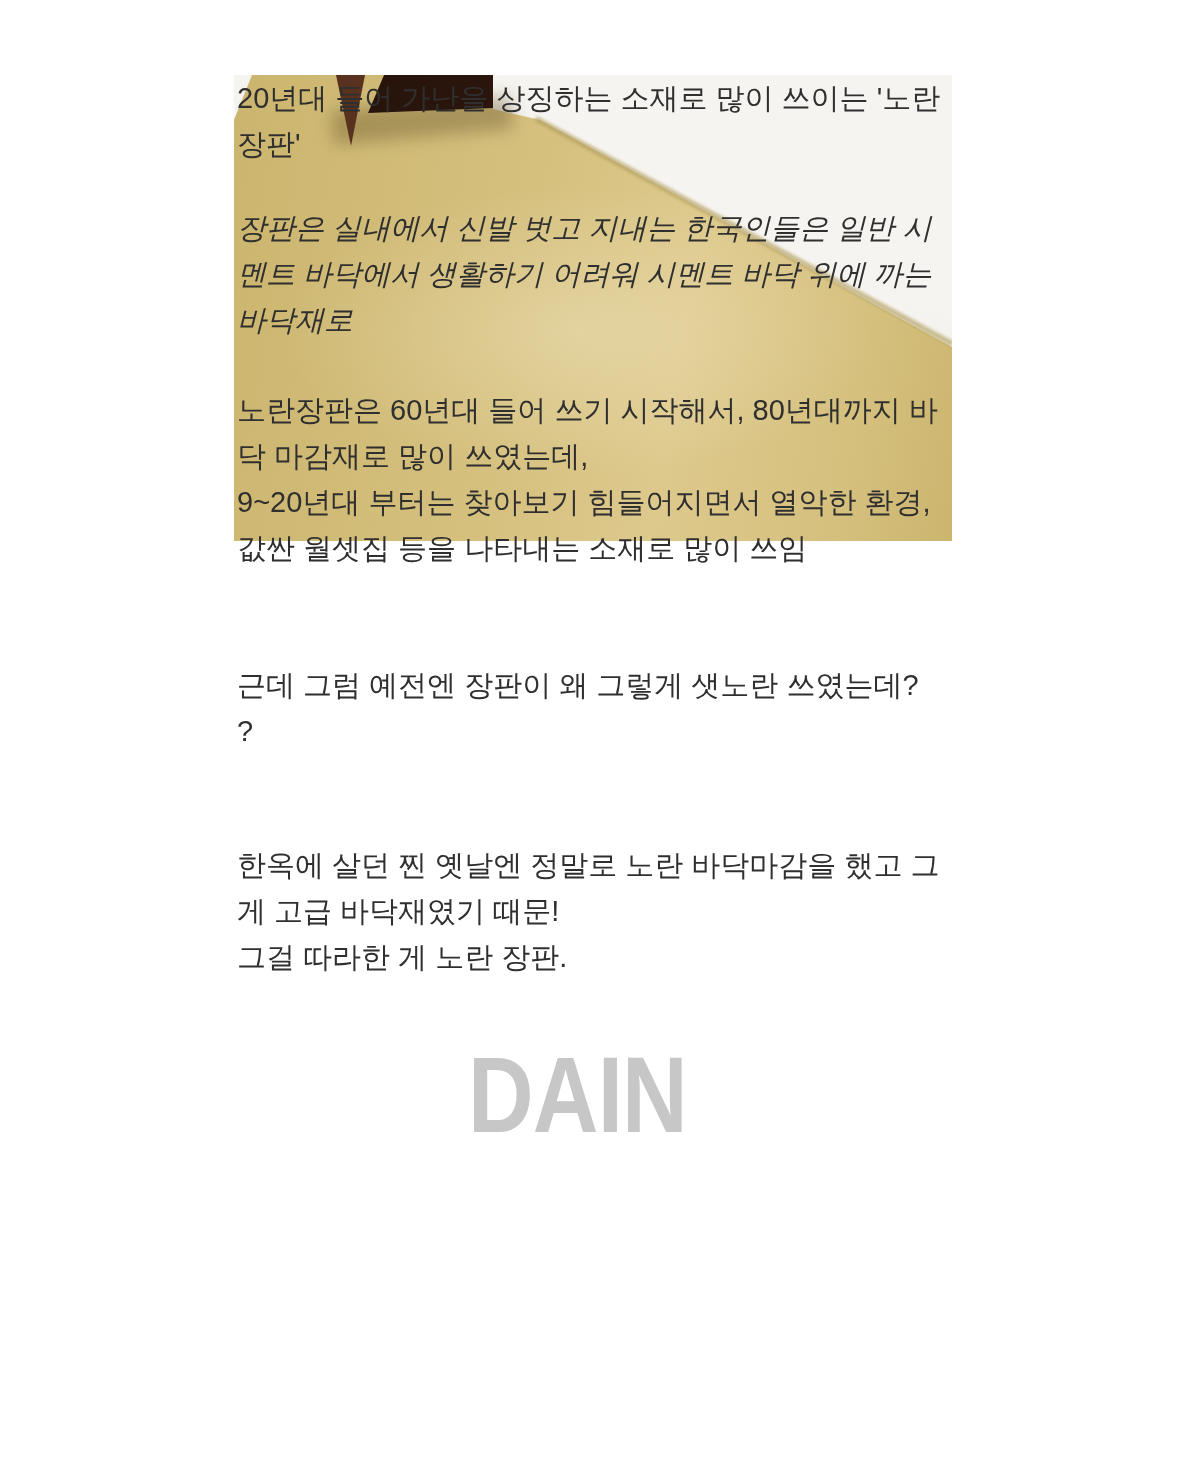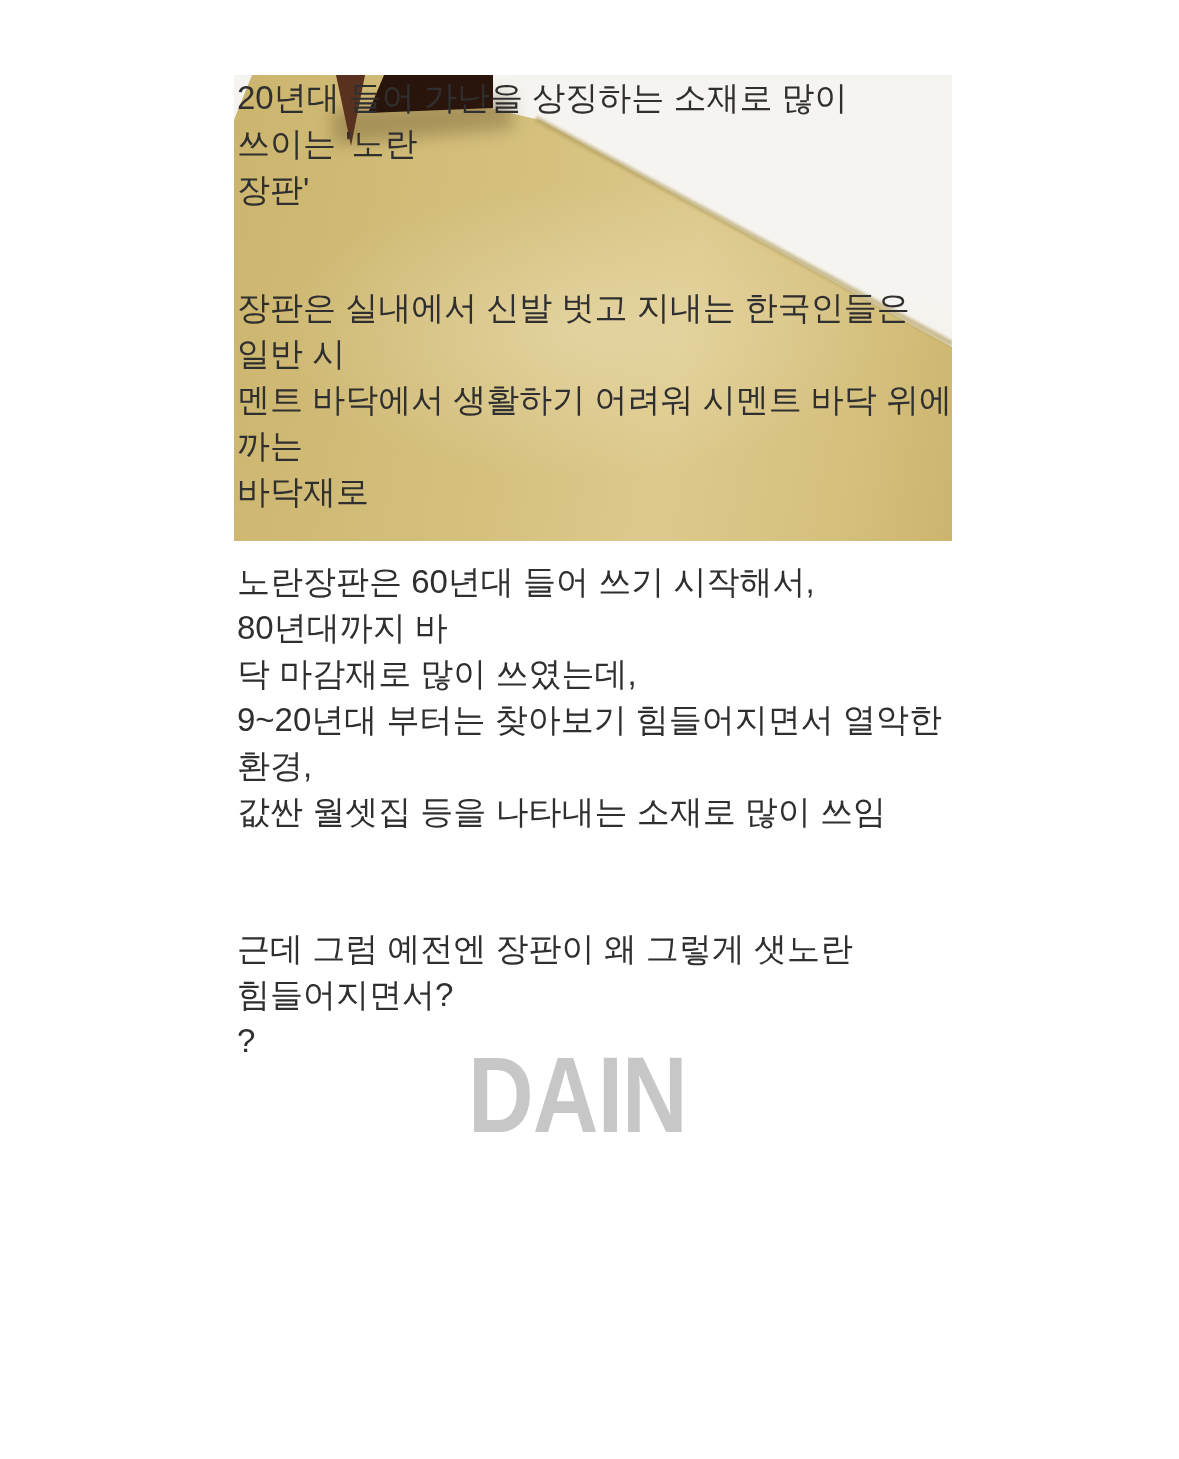--- a/index.html
+++ b/index.html
@@ -90,28 +90,28 @@
   
   .post-body {
     position: relative;
     z-index: 1;
   }
   .post-body p {
     position: relative;
     z-index: 1;
     margin: 0 0 0 237px;
     width: 715px;
-    font-size: 33px;
+    font-size: 29px;
     line-height: 46px;
     color: var(--text);
     white-space: pre-line;
     word-break: keep-all;
   }
   .post-body p.p1 { margin-top: 75px; }
-  .post-body p.p2 { margin-top: 72px; }
+  .post-body p.p2 { margin-top: 38px; font-style: italic; }
   .post-body p.p3 { margin-top: 44px; }
   .post-body p.p4 { margin-top: 91px; }
   .post-body p.p5 { margin-top: 88px; }
 </style>
 </head>
 <body>
 
 <div class="page">
 
   <div class="photo">
@@ -129,17 +129,20 @@
   <div class="post-body">
     <p class="p1">20년대 들어 가난을 상징하는 소재로 많이 쓰이는 '노란
 장판'</p>
     <p class="p2">장판은 실내에서 신발 벗고 지내는 한국인들은 일반 시
 멘트 바닥에서 생활하기 어려워 시멘트 바닥 위에 까는
 바닥재로</p>
     <p class="p3">노란장판은 60년대 들어 쓰기 시작해서, 80년대까지 바
 닥 마감재로 많이 쓰였는데,
 9~20년대 부터는 찾아보기 힘들어지면서 열악한 환경,
 값싼 월셋집 등을 나타내는 소재로 많이 쓰임</p>
-    <p class="p4">근데 그럼 예전엔 장판이 왜 그렇게 샛노란 힘들어지면서?
+    <p class="p4">근데 그럼 예전엔 장판이 왜 그렇게 샛노란 쓰였는데?
 ?</p>
+    <p class="p5">한옥에 살던 찐 옛날엔 정말로 노란 바닥마감을 했고 그
+게 고급 바닥재였기 때문!
+그걸 따라한 게 노란 장판.</p>
   </div>
 
 </div>
 
 </body></html>

